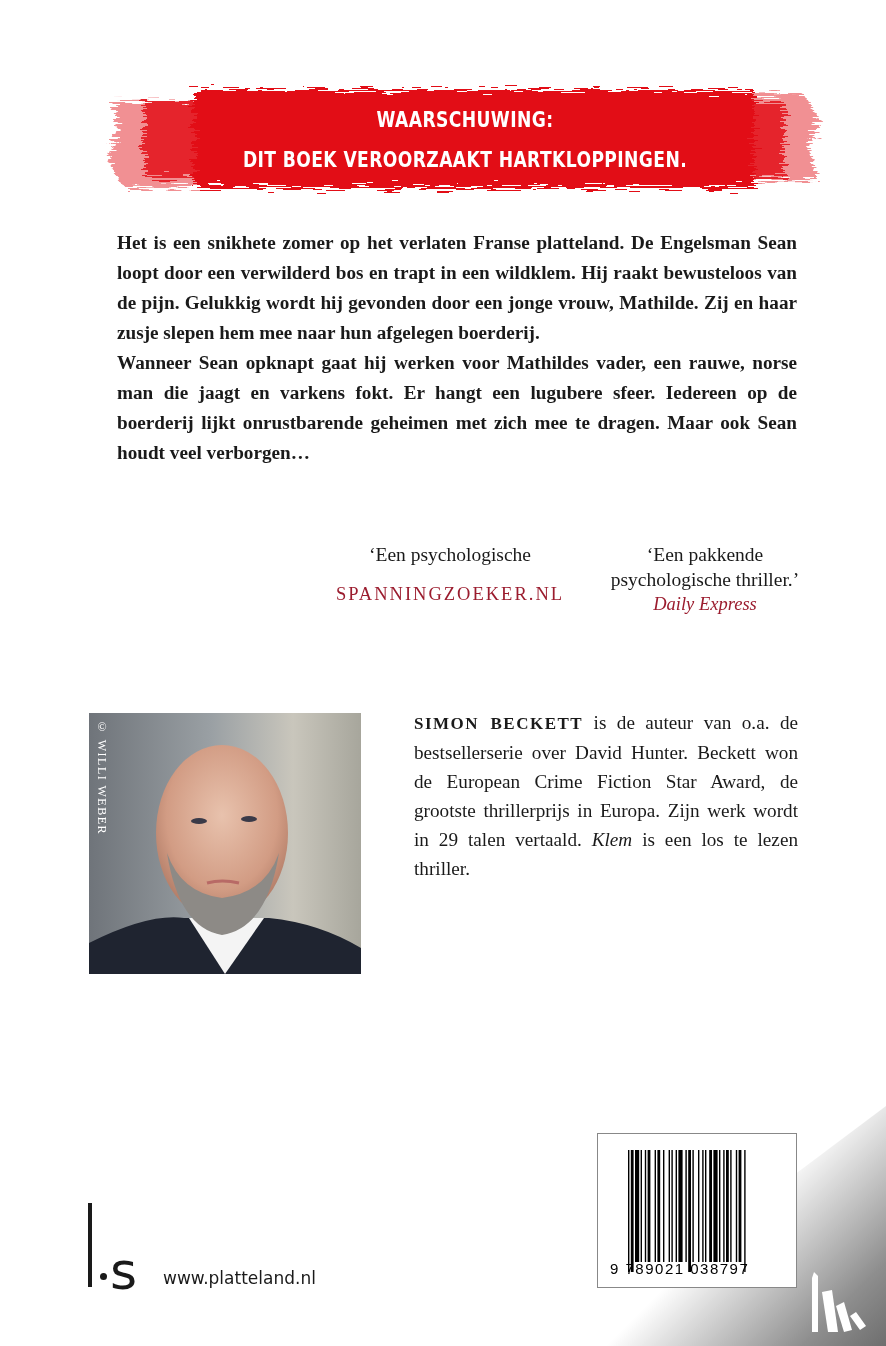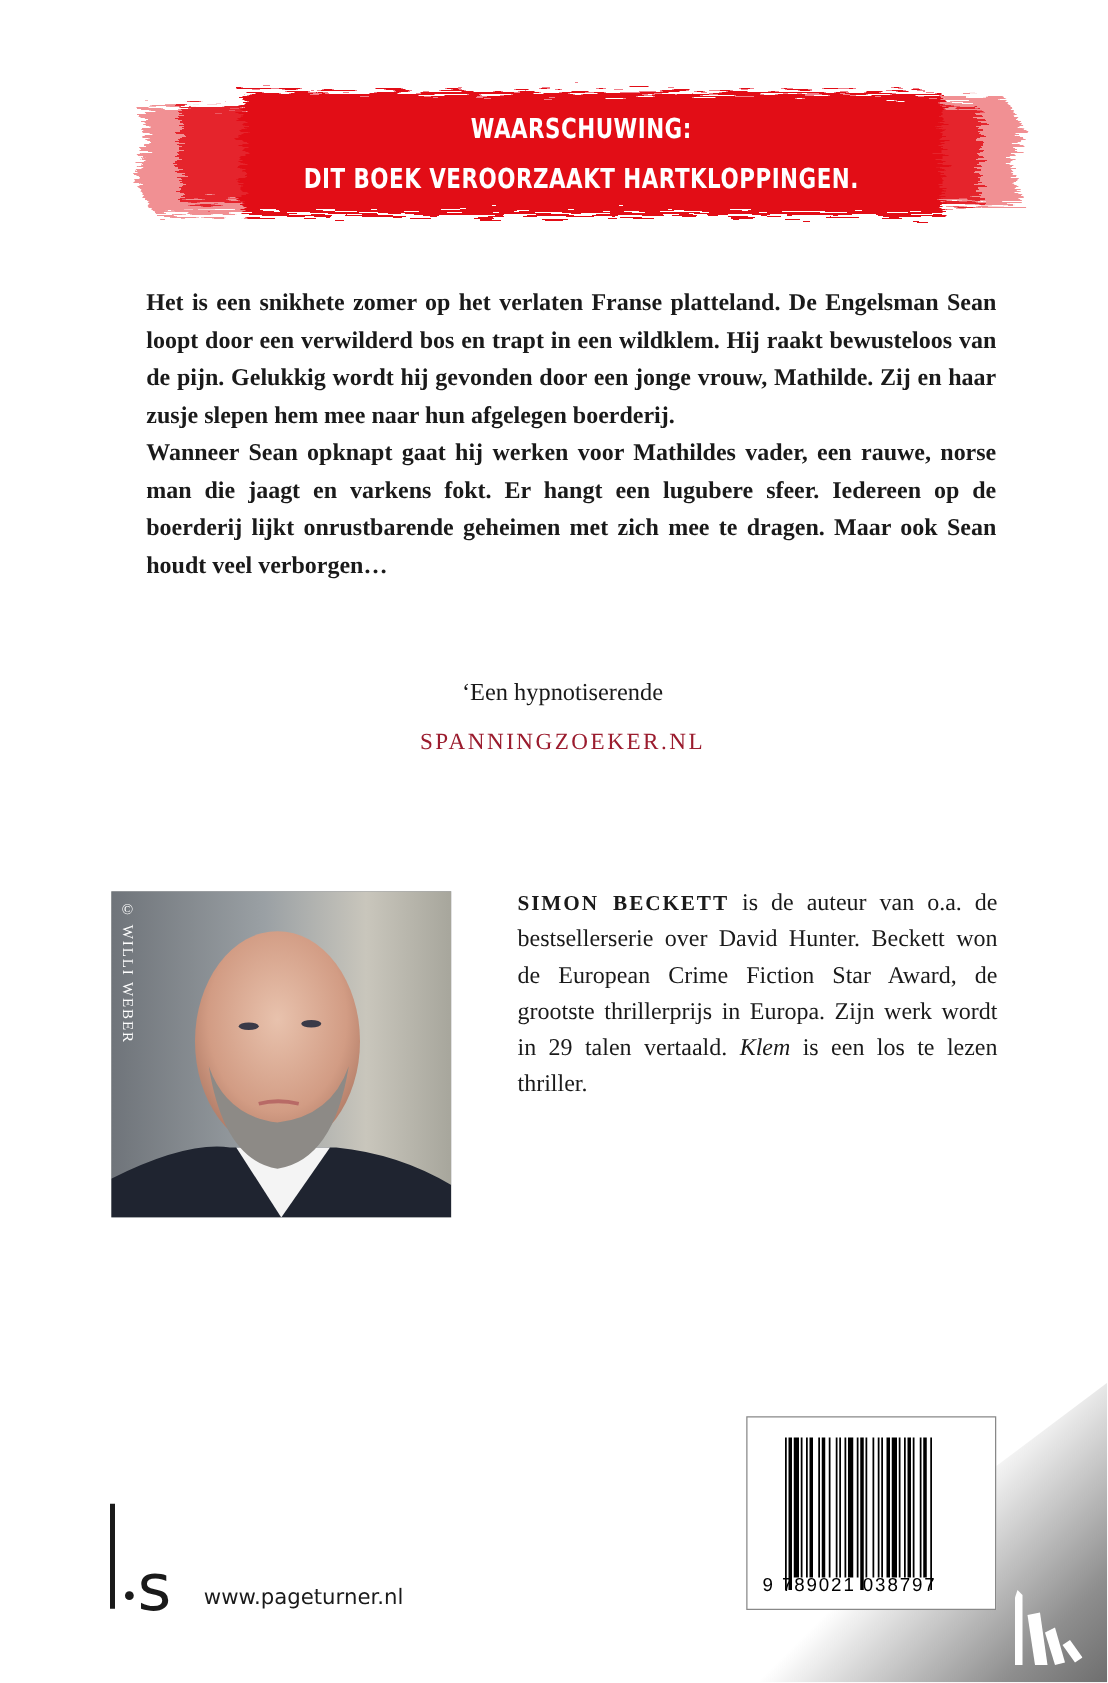--- a/index.html
+++ b/index.html
@@ -4,21 +4,21 @@
 <style>
   html, body { margin: 0; padding: 0; }
   body {
     width: 886px; height: 1346px; position: relative; overflow: hidden;
     background: #ffffff;
     font-family: "Liberation Serif", "DejaVu Serif", serif;
     color: #1a1a1a;
   }
   
   .banner {
-    position: absolute; left: 104px; top: 64px; width: 722px; height: 118px;
+    position: absolute; left: 104px; top: 80px; width: 722px; height: 118px;
   }
   .banner svg { position: absolute; left: 0; top: 0; width: 100%; height: 100%; }
   .banner-text {
     position: absolute; left: 0; right: 0; top: 20px; text-align: center;
     font-family: "DejaVu Sans", "Liberation Sans", sans-serif;
     font-weight: bold; color: #ffffff;
     font-size: 22px; line-height: 40px; letter-spacing: 0.5px;
     transform: scaleX(0.78); transform-origin: center;
   }
   .banner-text div { white-space: nowrap; }
@@ -113,23 +113,30 @@
 </div>
 
 <div class="blurb">
   <p>Het is een snikhete zomer op het verlaten Franse platteland. De Engelsman Sean loopt door een verwilderd bos en trapt in een wildklem. Hij raakt bewusteloos van de pijn. Gelukkig wordt hij gevonden door een jonge vrouw, Mathilde. Zij en haar zusje slepen hem mee naar hun afgelegen boerderij.</p>
   <p>Wanneer Sean opknapt gaat hij werken voor Mathildes vader, een rauwe, norse man die jaagt en varkens fokt. Er hangt een lugubere sfeer. Iedereen op de boerderij lijkt onrustbarende geheimen met zich mee te dragen. Maar ook Sean houdt veel verborgen…</p>
 </div>
 
 <div class="quotes">
   <div class="quote q2">
     <div class="q">
-      <div>‘Een hypnotiserende</div>
+      <div>‘Een psychologische</div>
     </div>
     <div class="src caps">spanningzoeker.nl</div>
+  </div>
+  <div class="quote q3">
+    <div class="q">
+      <div>‘Een pakkende</div>
+      <div>psychologische thriller.’</div>
+    </div>
+    <div class="src"><i>Daily Express</i></div>
   </div>
 </div>
 
 <div class="photo" title="Portrait of Simon Beckett">
   <svg viewBox="0 0 272 261" preserveAspectRatio="none">
     <defs>
       <linearGradient id="bg" x1="0" y1="0" x2="1" y2="0">
         <stop offset="0" stop-color="#6f747a"></stop>
         <stop offset="0.45" stop-color="#9aa0a4"></stop>
         <stop offset="0.75" stop-color="#c9c6bc"></stop>
@@ -197,13 +204,13 @@
       <rect x="146.2000000000001" y="16" width="1.4" height="122" fill="#000"></rect>
     </svg>
   <div class="isbn">9 789021 038797</div>
 </div>
 
 <div class="logo">
   <div class="logo-bar"></div>
   <div class="logo-dot"></div>
   <div class="logo-s">s</div>
 </div>
-<div class="url">www.pageturner.nl</div>
+<div class="url">www.platteland.nl</div>
 
 </body></html>

